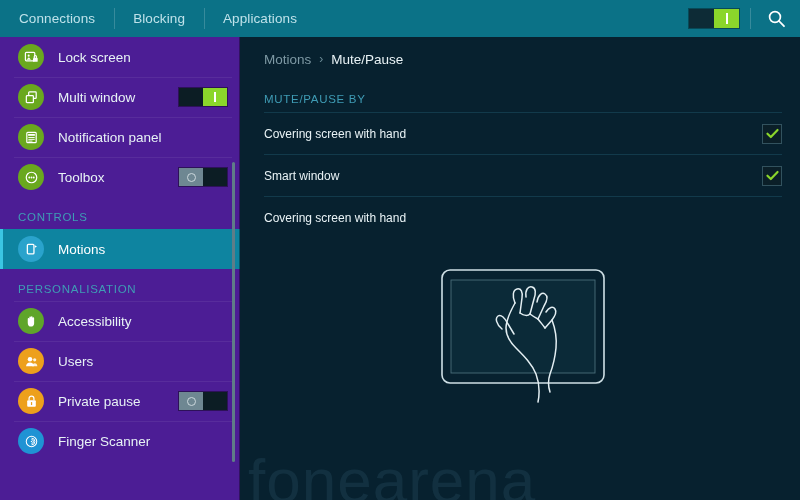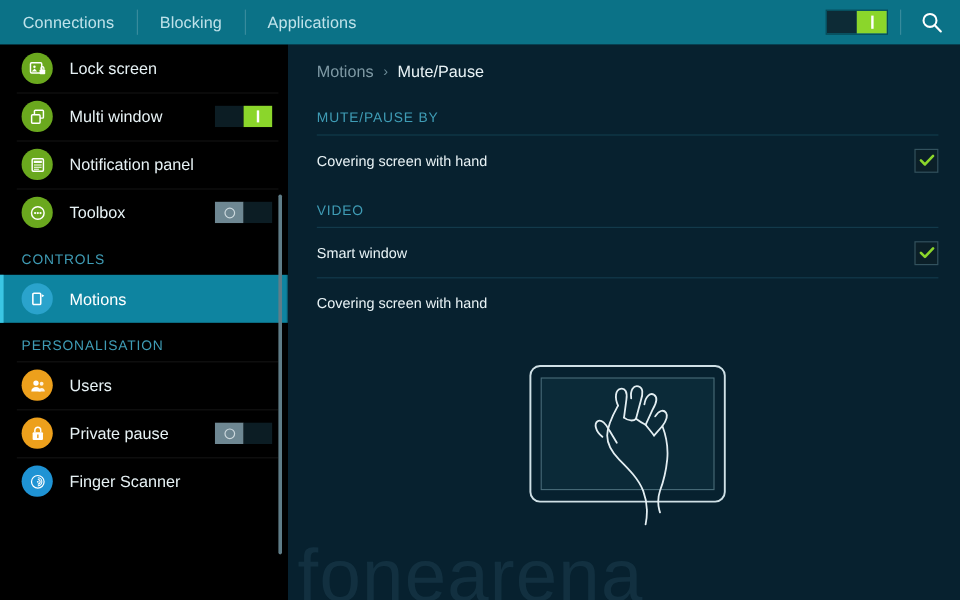--- a/index.html
+++ b/index.html
@@ -109,21 +109,21 @@
     flex: 1 1 auto;
     display: flex;
     min-height: 0;
     position: relative;
   }
 
   
   .sidebar {
     width: 240px;
     min-width: 240px;
-    background: #000000;
+    background: #4c1d95;
     position: relative;
     overflow: hidden;
     padding-left: 22px;
   }
   .sb-scroll {
     position: absolute;
     inset: 0;
   }
   .sb-row {
     height: 40px;
@@ -406,20 +406,28 @@
             <svg width="15" height="15" viewBox="0 0 16 16">
               <rect x="3.6" y="2.6" width="7" height="10" rx="1" fill="none" stroke="#fff" stroke-width="1.4"></rect>
               <path d="M11.6 3.4 l2.2 1.3 -2.2 1.3 z" fill="#fff"></path>
             </svg>
           </span>
           <span class="sb-label">Motions</span>
         </div>
 
         <div class="sb-group">PERSONALISATION</div>
 
+        <div class="sb-row">
+          <span class="sb-icon" style="background:#5fa52a">
+            <svg width="15" height="15" viewBox="0 0 16 16">
+              <path d="M4 9.5 V5.2 a.85.85 0 0 1 1.7 0 V8 V3.6 a.85.85 0 0 1 1.7 0 V8 V3.2 a.85.85 0 0 1 1.7 0 V8 V4.4 a.85.85 0 0 1 1.7 0 V10 c0 2.1 -1.4 3.4 -3.4 3.4 c-2 0 -3.4 -1.3 -3.4 -3.9 z" fill="#fff"></path>
+            </svg>
+          </span>
+          <span class="sb-label">Accessibility</span>
+        </div>
 
 
         <div class="sb-row">
           <span class="sb-icon" style="background:#eda01c">
             <svg width="15" height="15" viewBox="0 0 16 16">
               <circle cx="6.4" cy="5.6" r="2.4" fill="#fff"></circle>
               <path d="M2.2 13 c0 -2.4 1.9 -3.9 4.2 -3.9 c2.3 0 4.2 1.5 4.2 3.9 z" fill="#fff"></path>
               <circle cx="11.4" cy="6.2" r="1.7" fill="#fff" opacity=".85"></circle>
               <path d="M8.6 13 c0 -1.9 1.3 -3.1 2.9 -3.1 c1.5 0 2.7 1.2 2.7 3.1 z" fill="#fff" opacity=".85"></path>
             </svg>
@@ -478,21 +486,20 @@
         <div class="hr"></div>
         <div class="item-row">
           <span class="item-label">Covering screen with hand</span>
           <span class="cb">
             <svg width="15" height="15" viewBox="0 0 16 16">
               <path d="M2.6 8.2 L6.2 11.8 L13.4 4.2" fill="none" stroke="#8bd62b" stroke-width="2.3" stroke-linecap="round" stroke-linejoin="round"></path>
             </svg>
           </span>
         </div>
 
-        <div class="sec-head">VIDEO</div>
         <div class="hr"></div>
         <div class="item-row">
           <span class="item-label">Smart window</span>
           <span class="cb">
             <svg width="15" height="15" viewBox="0 0 16 16">
               <path d="M2.6 8.2 L6.2 11.8 L13.4 4.2" fill="none" stroke="#8bd62b" stroke-width="2.3" stroke-linecap="round" stroke-linejoin="round"></path>
             </svg>
           </span>
         </div>
         <div class="hr"></div>

